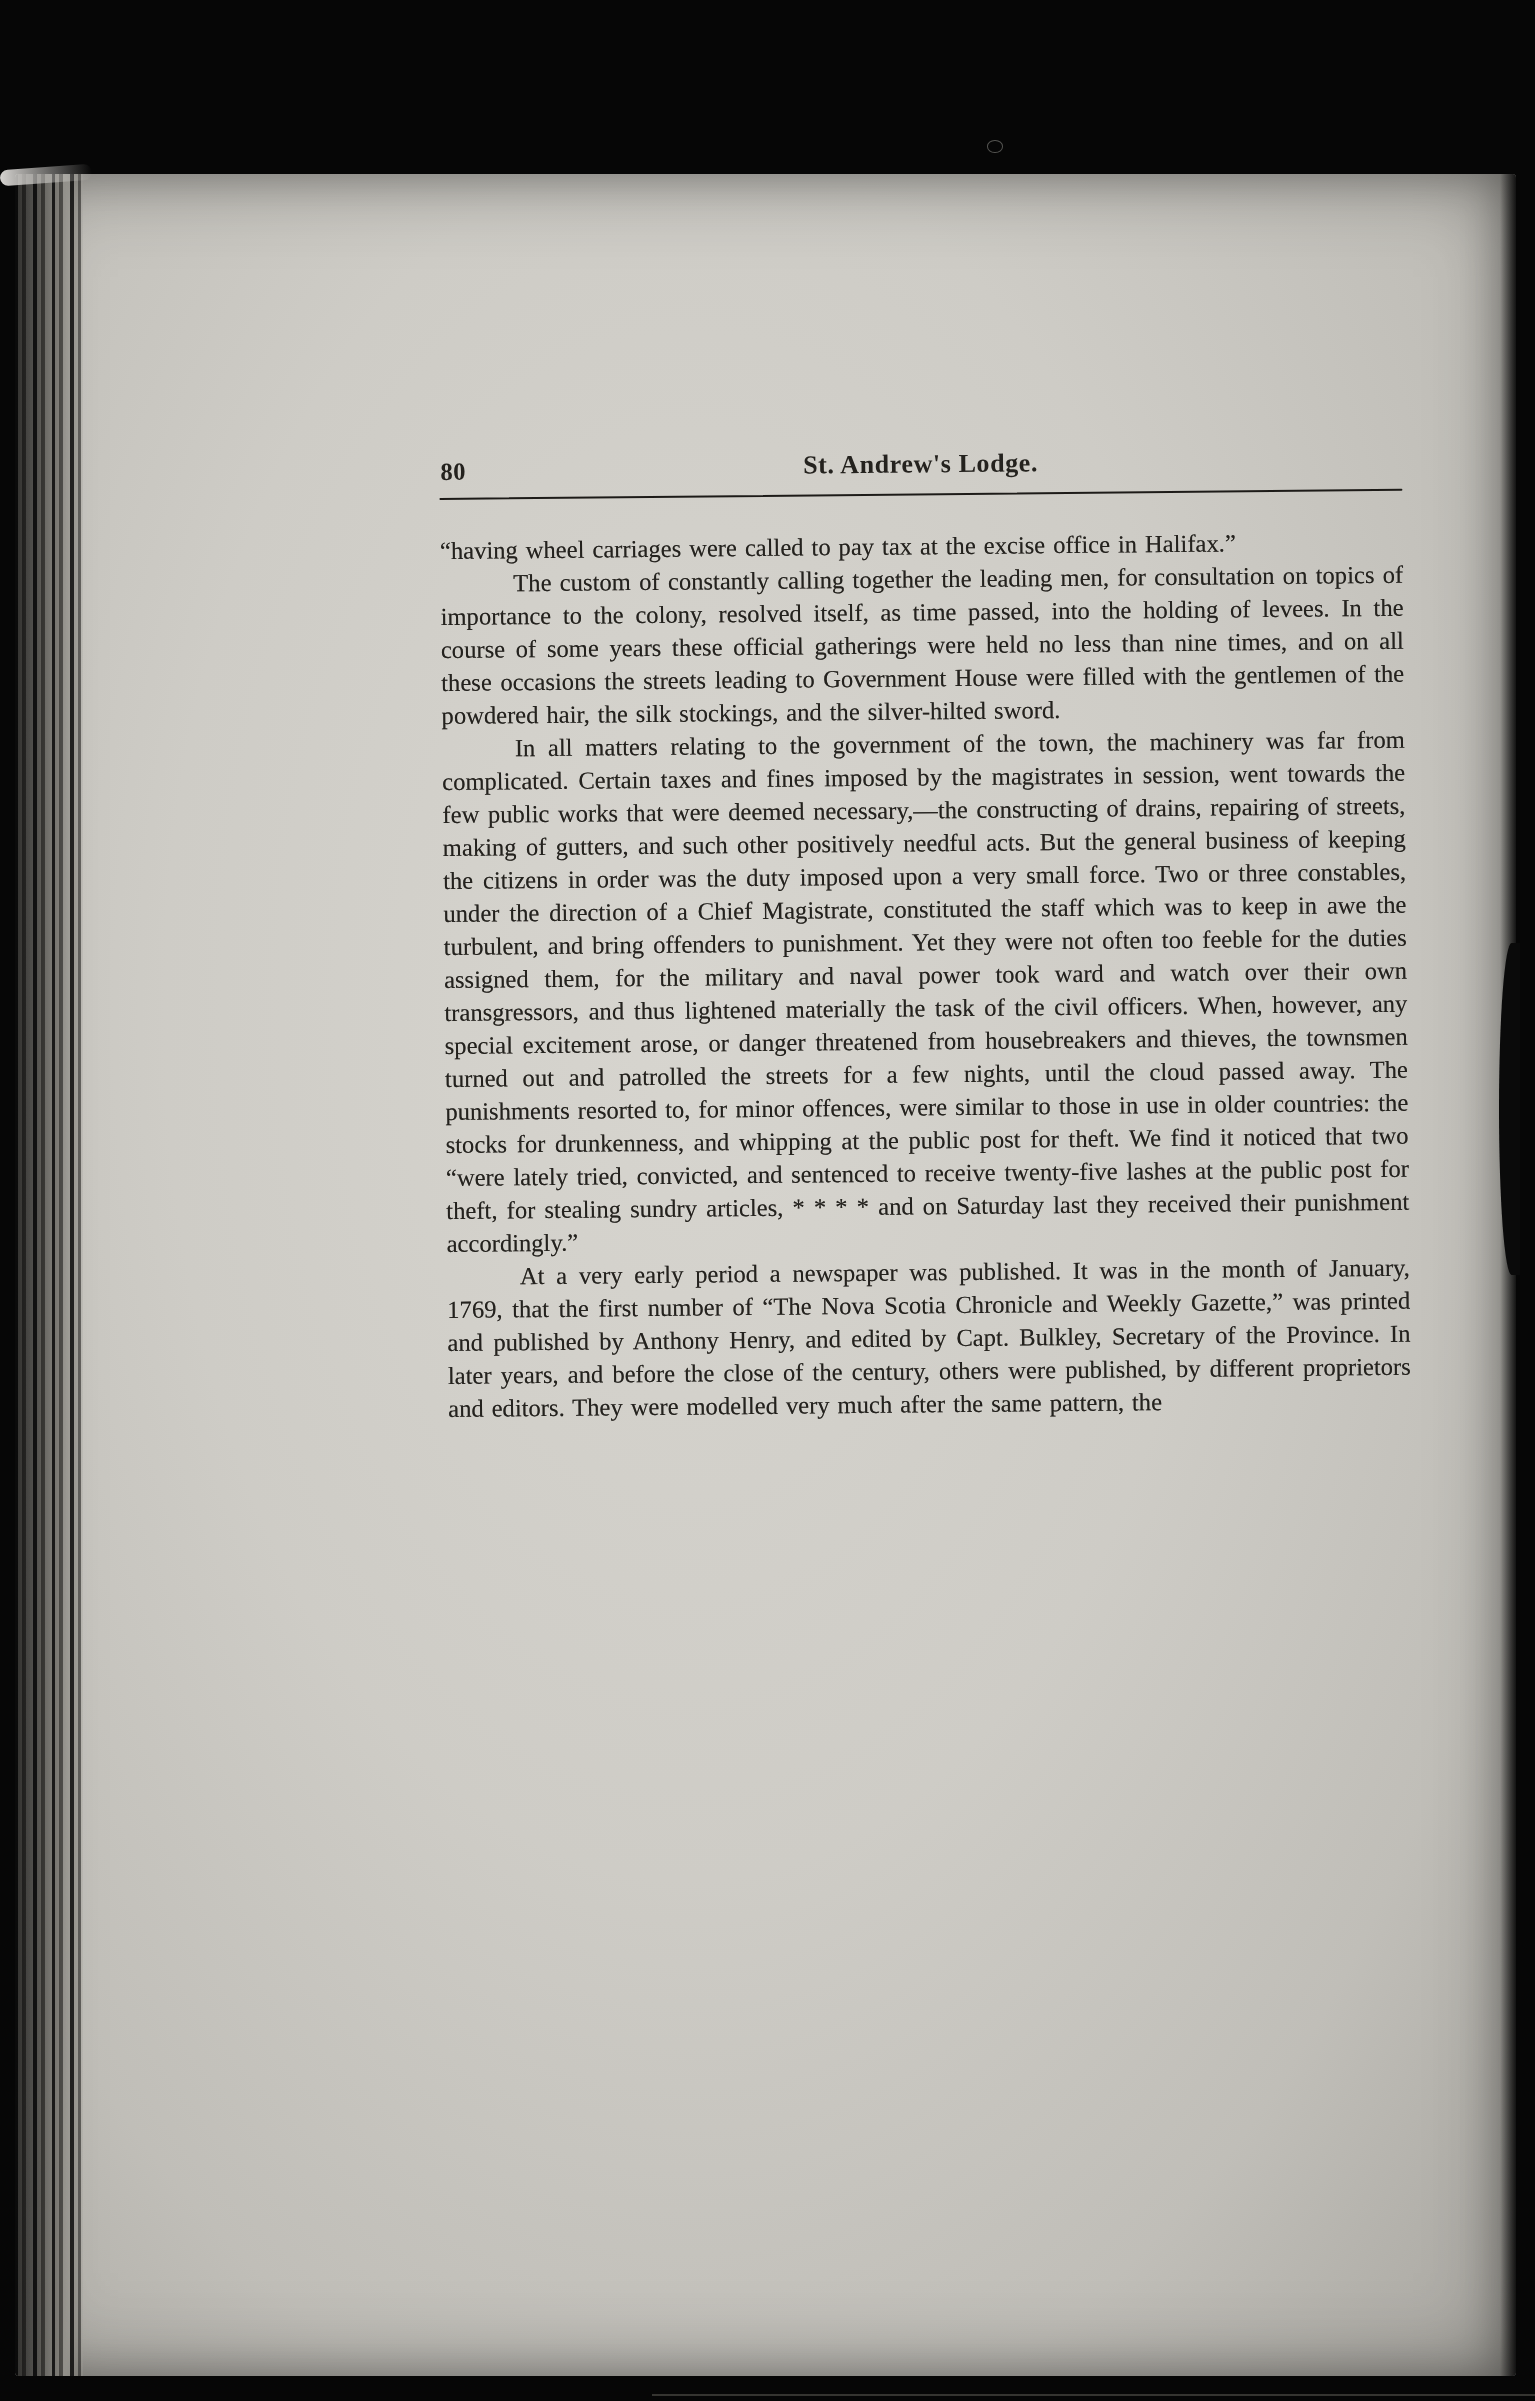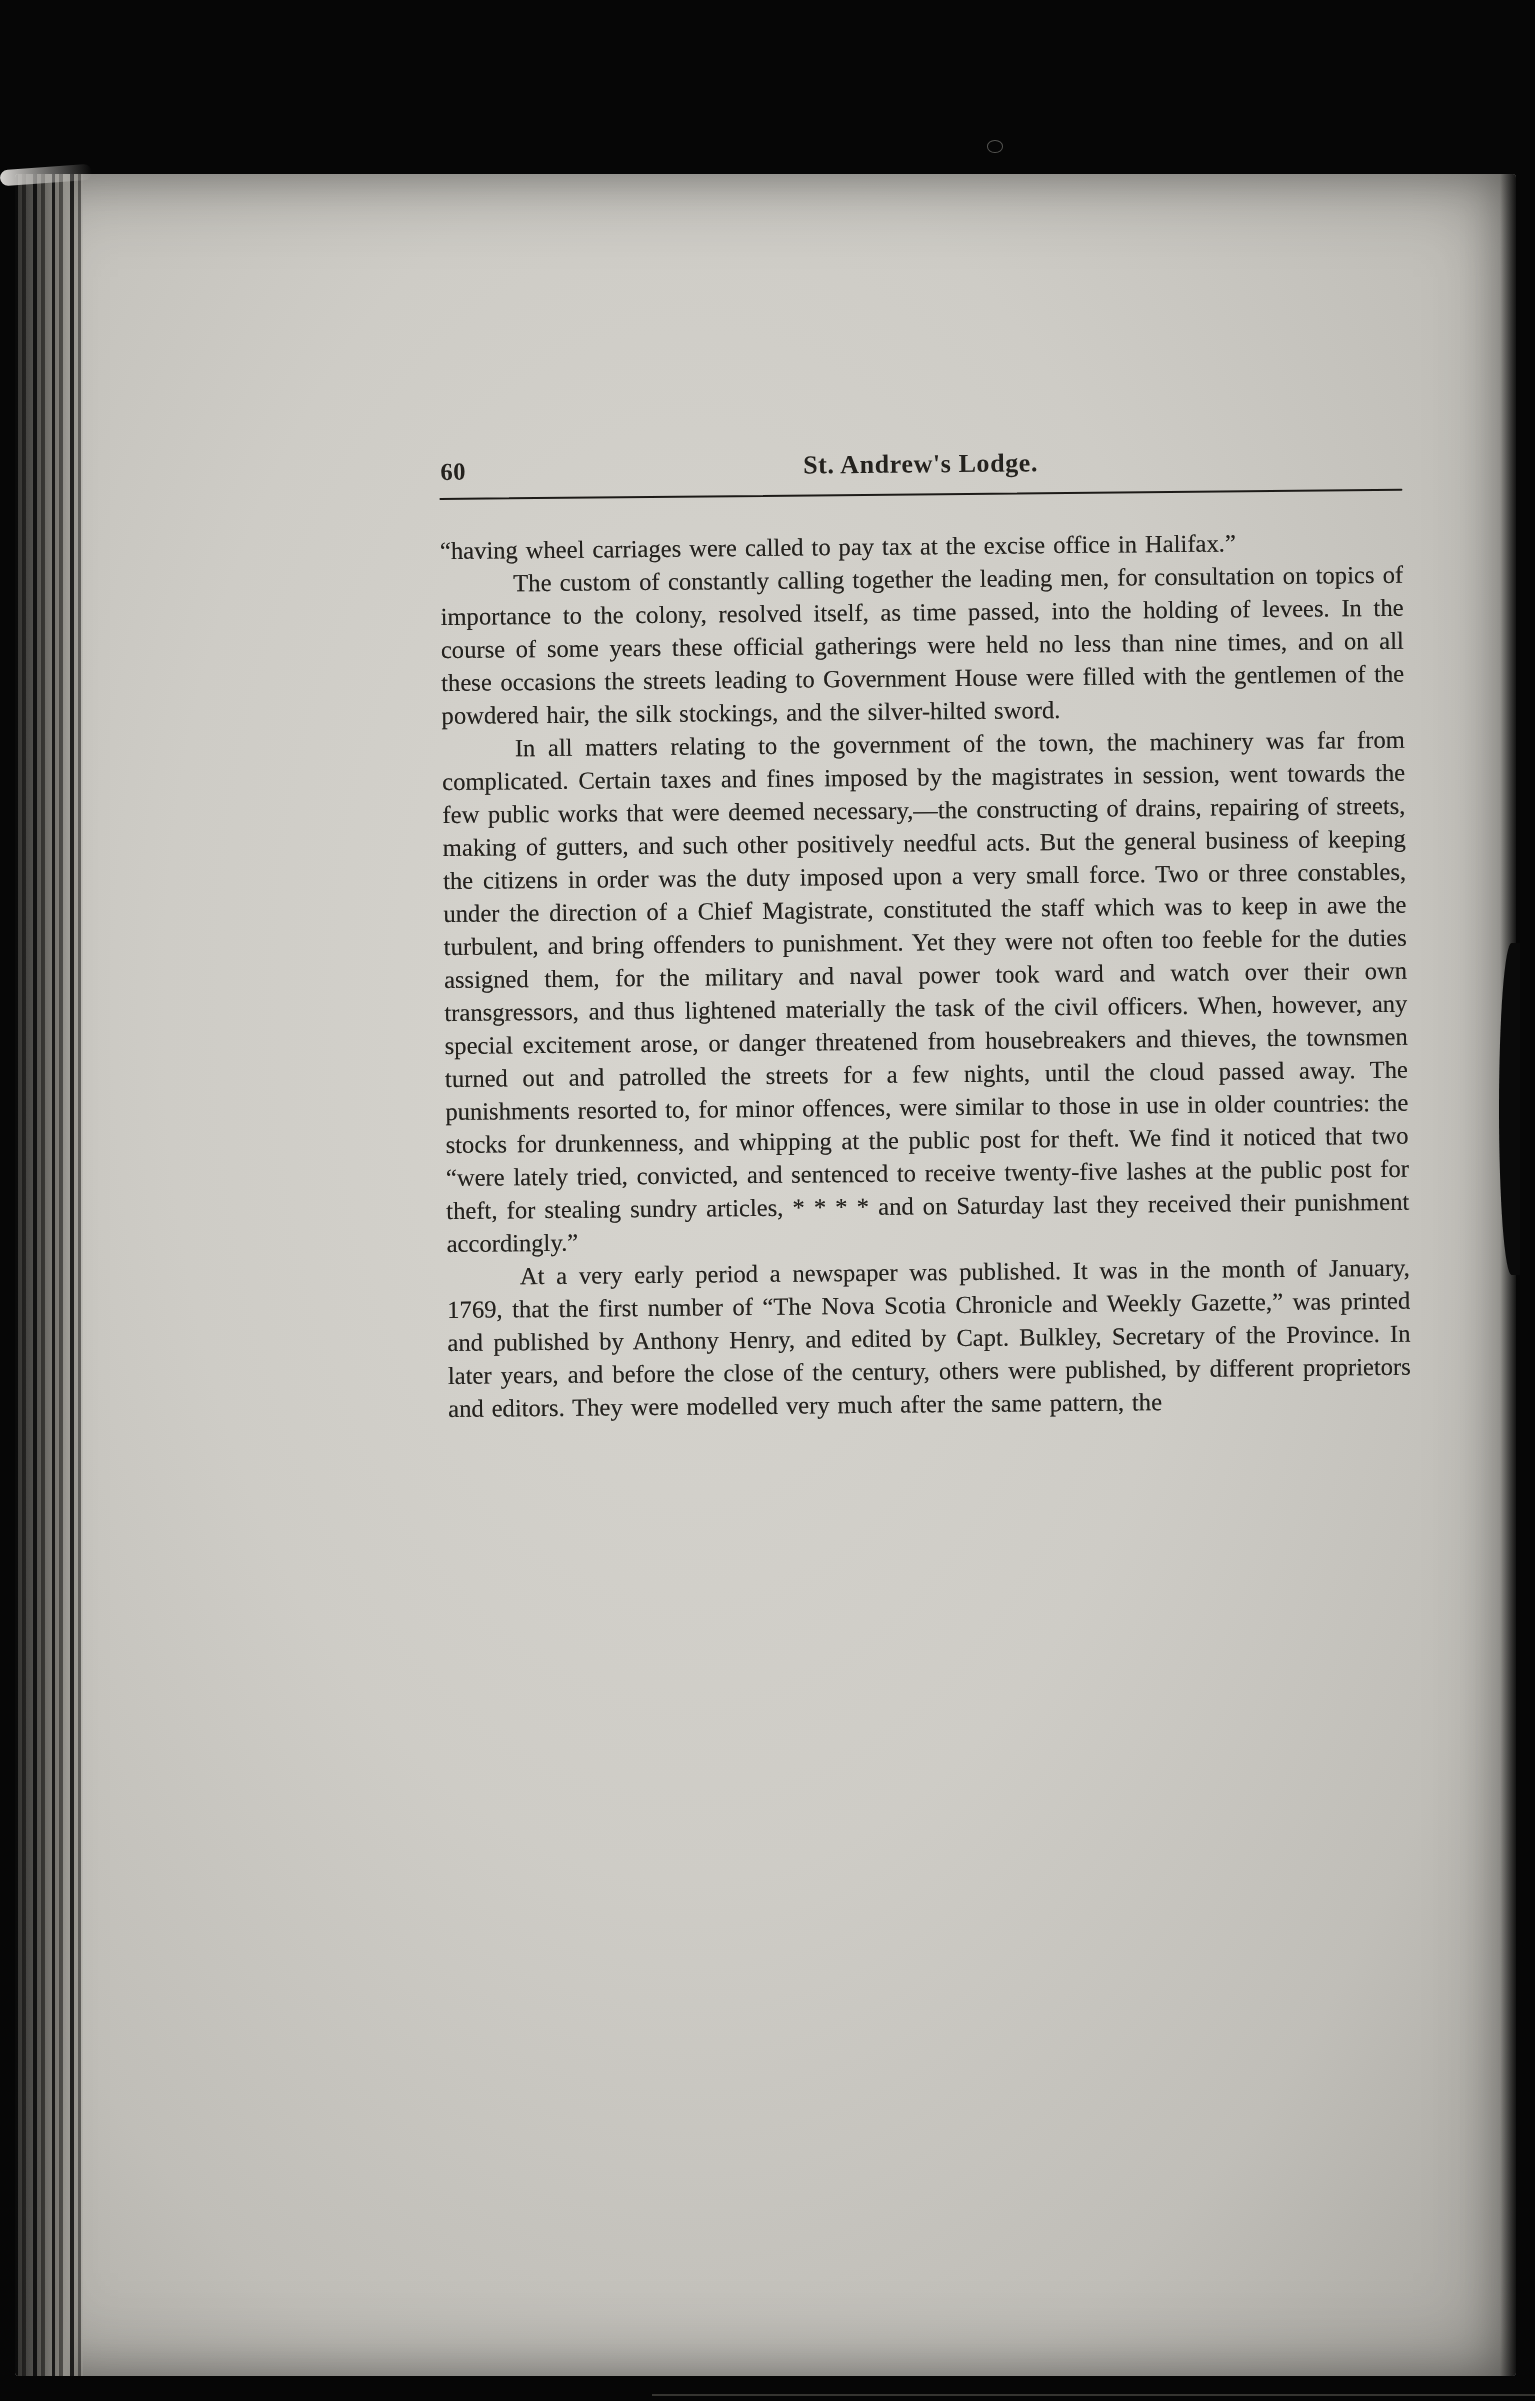--- a/index.html
+++ b/index.html
@@ -154,21 +154,21 @@
 </head>
 <body>
 
 <div class="book-page">
   <div class="spine-edges"></div>
   <div class="right-edge"></div>
   <div class="right-notch"></div>
 
   <div class="page-content">
     <div class="page-header">
-      <span class="page-number">60</span>
+      <span class="page-number">80</span>
       <span class="running-title">St. Andrew's Lodge.</span>
     </div>
     <div class="header-rule"></div>
 
     <div class="text-block">
       <p class="para no-indent">“having wheel carriages were called to pay tax at the excise office in Halifax.”</p>
       <p class="para">The custom of constantly calling together the leading men, for consultation on topics of importance to the colony, resolved itself, as time passed, into the holding of levees.  In the course of some years these official gatherings were held no less than nine times, and on all these occasions the streets leading to Government House were filled with the gentlemen of the powdered hair, the silk stockings, and the silver-hilted sword.</p>
       <p class="para">In all matters relating to the government of the town, the machinery was far from complicated.  Certain taxes and fines imposed by the magistrates in session, went towards the few public works that were deemed necessary,—the constructing of drains, repairing of streets, making of gutters, and such other positively needful acts.  But the general business of keeping the citizens in order was the duty imposed upon a very small force.  Two or three constables, under the direction of a Chief Magistrate, constituted the staff which was to keep in awe the turbulent, and bring offenders to punishment.  Yet they were not often too feeble for the duties assigned them, for the military and naval power took ward and watch over their own transgressors, and thus lightened materially the task of the civil officers.  When, however, any special excitement arose, or danger threatened from housebreakers and thieves, the townsmen turned out and patrolled the streets for a few nights, until the cloud passed away.  The punishments resorted to, for minor offences, were similar to those in use in older countries: the stocks for drunkenness, and whipping at the public post for theft.  We find it noticed that two “were lately tried, convicted, and sentenced to receive twenty-five lashes at the public post for theft, for stealing sundry articles,  *  *  *  *  and on Saturday last they received their punishment accordingly.”</p>
       <p class="para">At a very early period a newspaper was published.  It was in the month of January, 1769, that the first number of “The Nova Scotia Chronicle and Weekly Gazette,” was printed and published by Anthony Henry, and edited by Capt. Bulkley, Secretary of the Province.  In later years, and before the close of the century, others were published, by different proprietors and editors.  They were modelled very much after the same pattern, the</p>
     </div>

